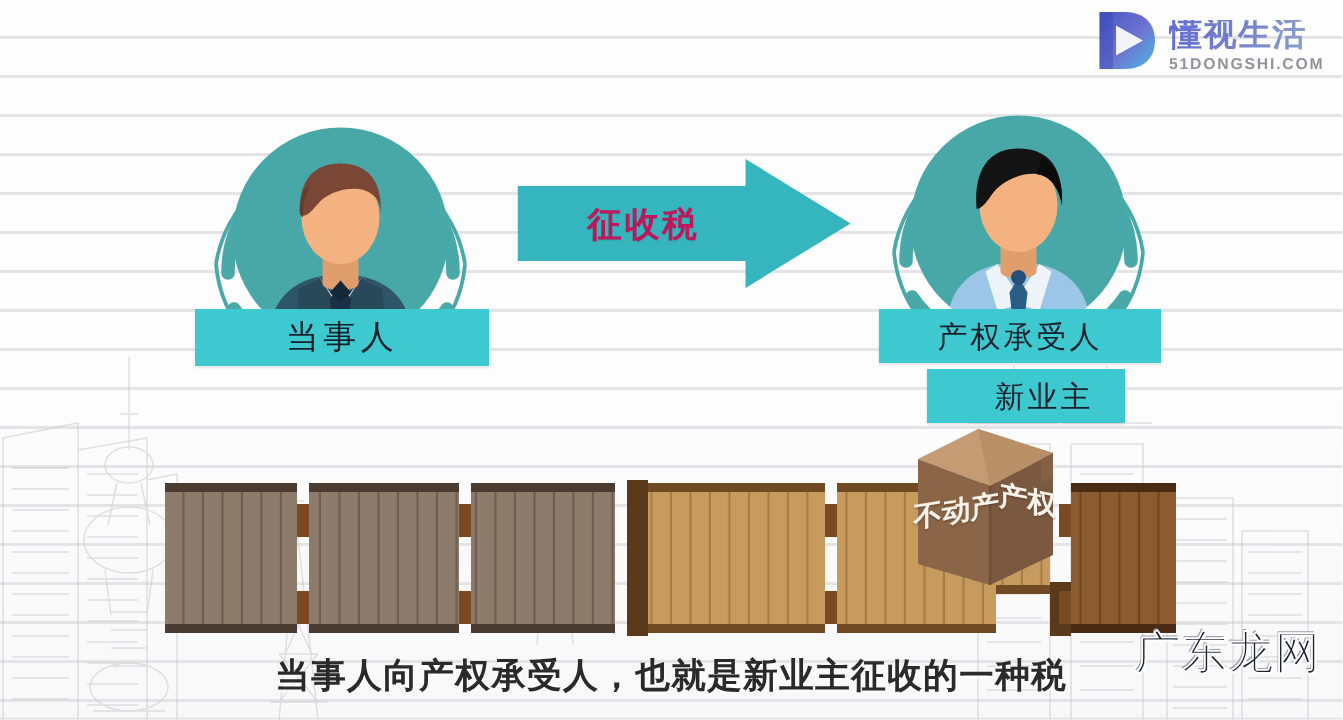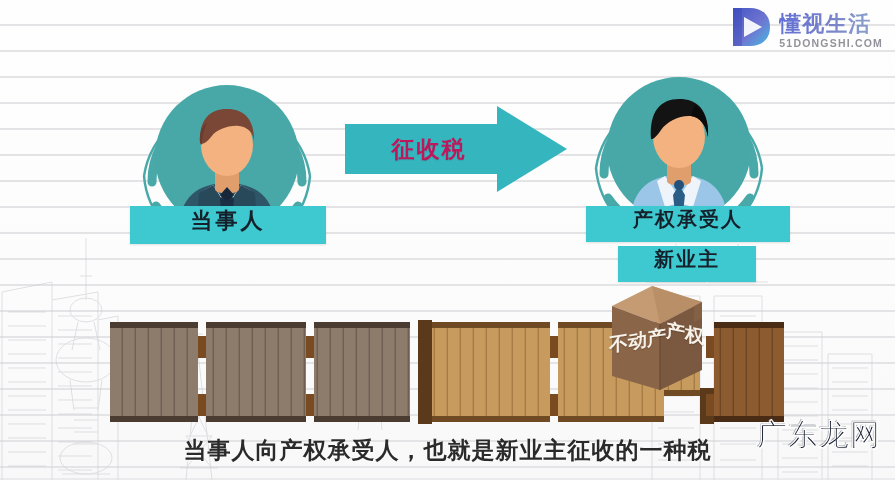--- a/index.html
+++ b/index.html
@@ -45,22 +45,22 @@
   
   .avatar-unit{position:absolute;}
   .ring{position:absolute;left:0;top:0;}
   .disc{
     position:absolute;border-radius:50%;background:#48a8a8;overflow:hidden;
   }
   .person{position:absolute;left:0;top:0;width:100%;height:100%;}
 
   
   .banner{
-    position:absolute;display:flex;justify-content:center;
-    background:#3ec8cf;color:#15202b;font-weight:bold;
+    position:absolute;display:flex;align-items:center;justify-content:center;
+    background:#3ec8cf;color:#15202b;font-weight:normal;
     font-family:"DejaVu Sans","Liberation Sans",sans-serif;
     box-shadow:0 1px 2px rgba(0,0,0,.12);
   }
   .banner.b1{font-size:22px;letter-spacing:3px;}
   .banner.b2{font-size:20px;letter-spacing:2px;}
   .banner.b3{font-size:20px;letter-spacing:2px;}
 
   
   .arrow{position:absolute;left:345px;top:106px;width:222px;height:86px;}
   .arrow svg{display:block;}
@@ -247,24 +247,24 @@
         <path d="M72 108 L78 118 L75 144 L69 144 L66 118 Z" fill="#2a5e86"></path>
         <circle cx="72" cy="108" r="5" fill="#23517a"></circle>
 
         <ellipse cx="72" cy="60" rx="26" ry="31" fill="#f3b27f"></ellipse>
 
         <path d="M44 62 C42 34 54 22 72 22 C90 22 102 32 101 60 C99 48 93 40 84 39 C73 38 60 44 54 53 C50 59 46 63 44 62 Z" fill="#131314"></path>
         <path d="M84 39 C93 40 99 48 101 60 C102 46 98 34 88 28 Z" fill="#0b0b0c"></path>
       </svg>
     </div>
 
-    <div class="banner b2" style="left:8px;top:148px;width:204px;height:36px;">
+    <div class="banner b2" style="left:8px;top:148px;width:188px;height:36px;">
       <span>产权承受人</span>
     </div>
-    <div class="banner b3" style="left:40px;top:188px;width:138px;height:36px;">
+    <div class="banner b3" style="left:40px;top:188px;width:108px;height:36px;padding-left:24px;">
       <span>新业主</span>
     </div>
   </div>
 
   <div class="fence">
     <svg width="674" height="107" viewBox="0 0 674 107" xmlns="http://www.w3.org/2000/svg">
       <defs>
         <pattern id="plankA" width="13" height="107" patternUnits="userSpaceOnUse">
           <rect width="13" height="107" fill="#8d7b6c"></rect>
           <rect x="11.6" width="1.4" height="107" fill="#6e5f52"></rect>

